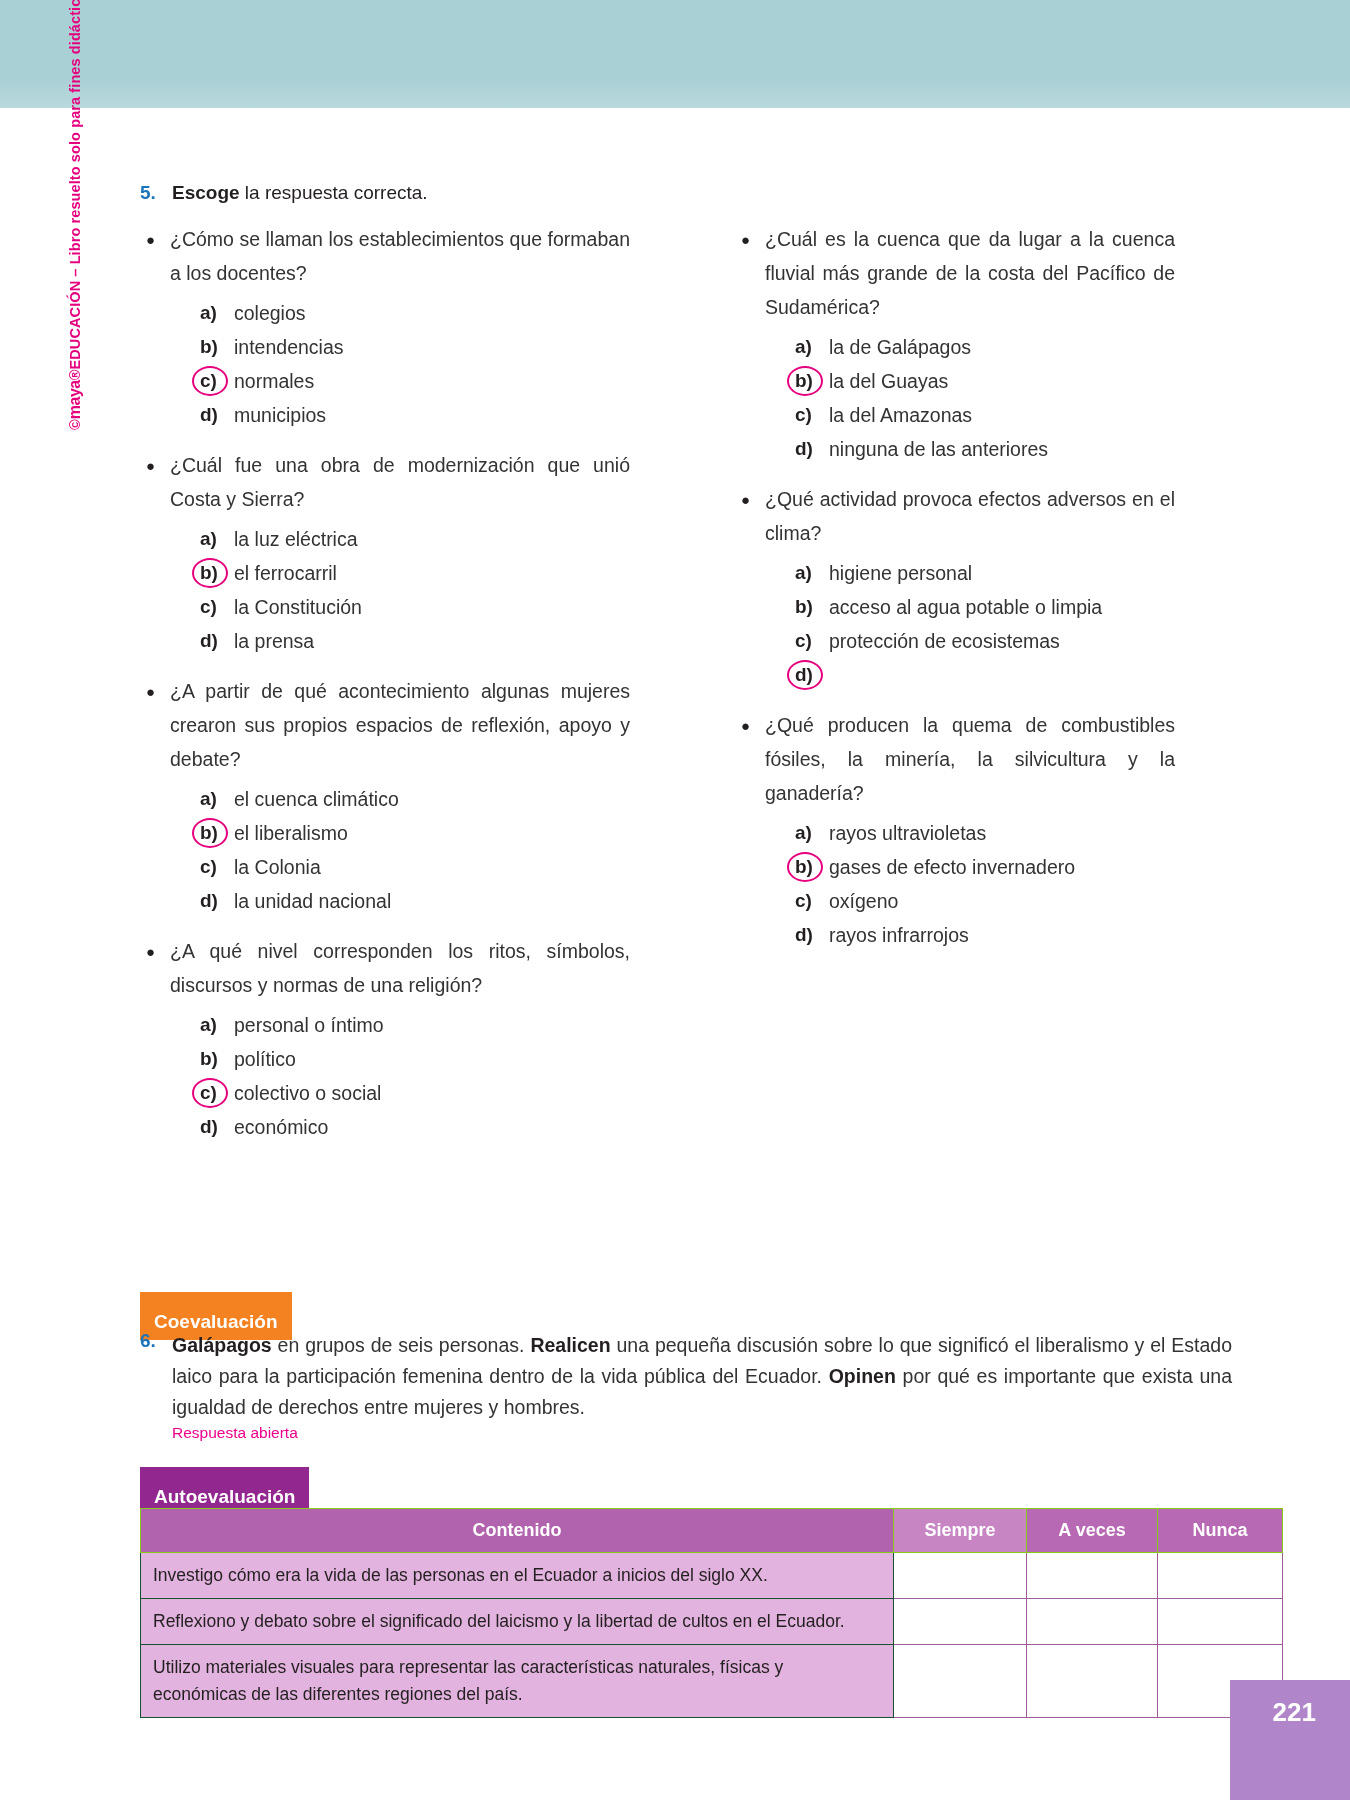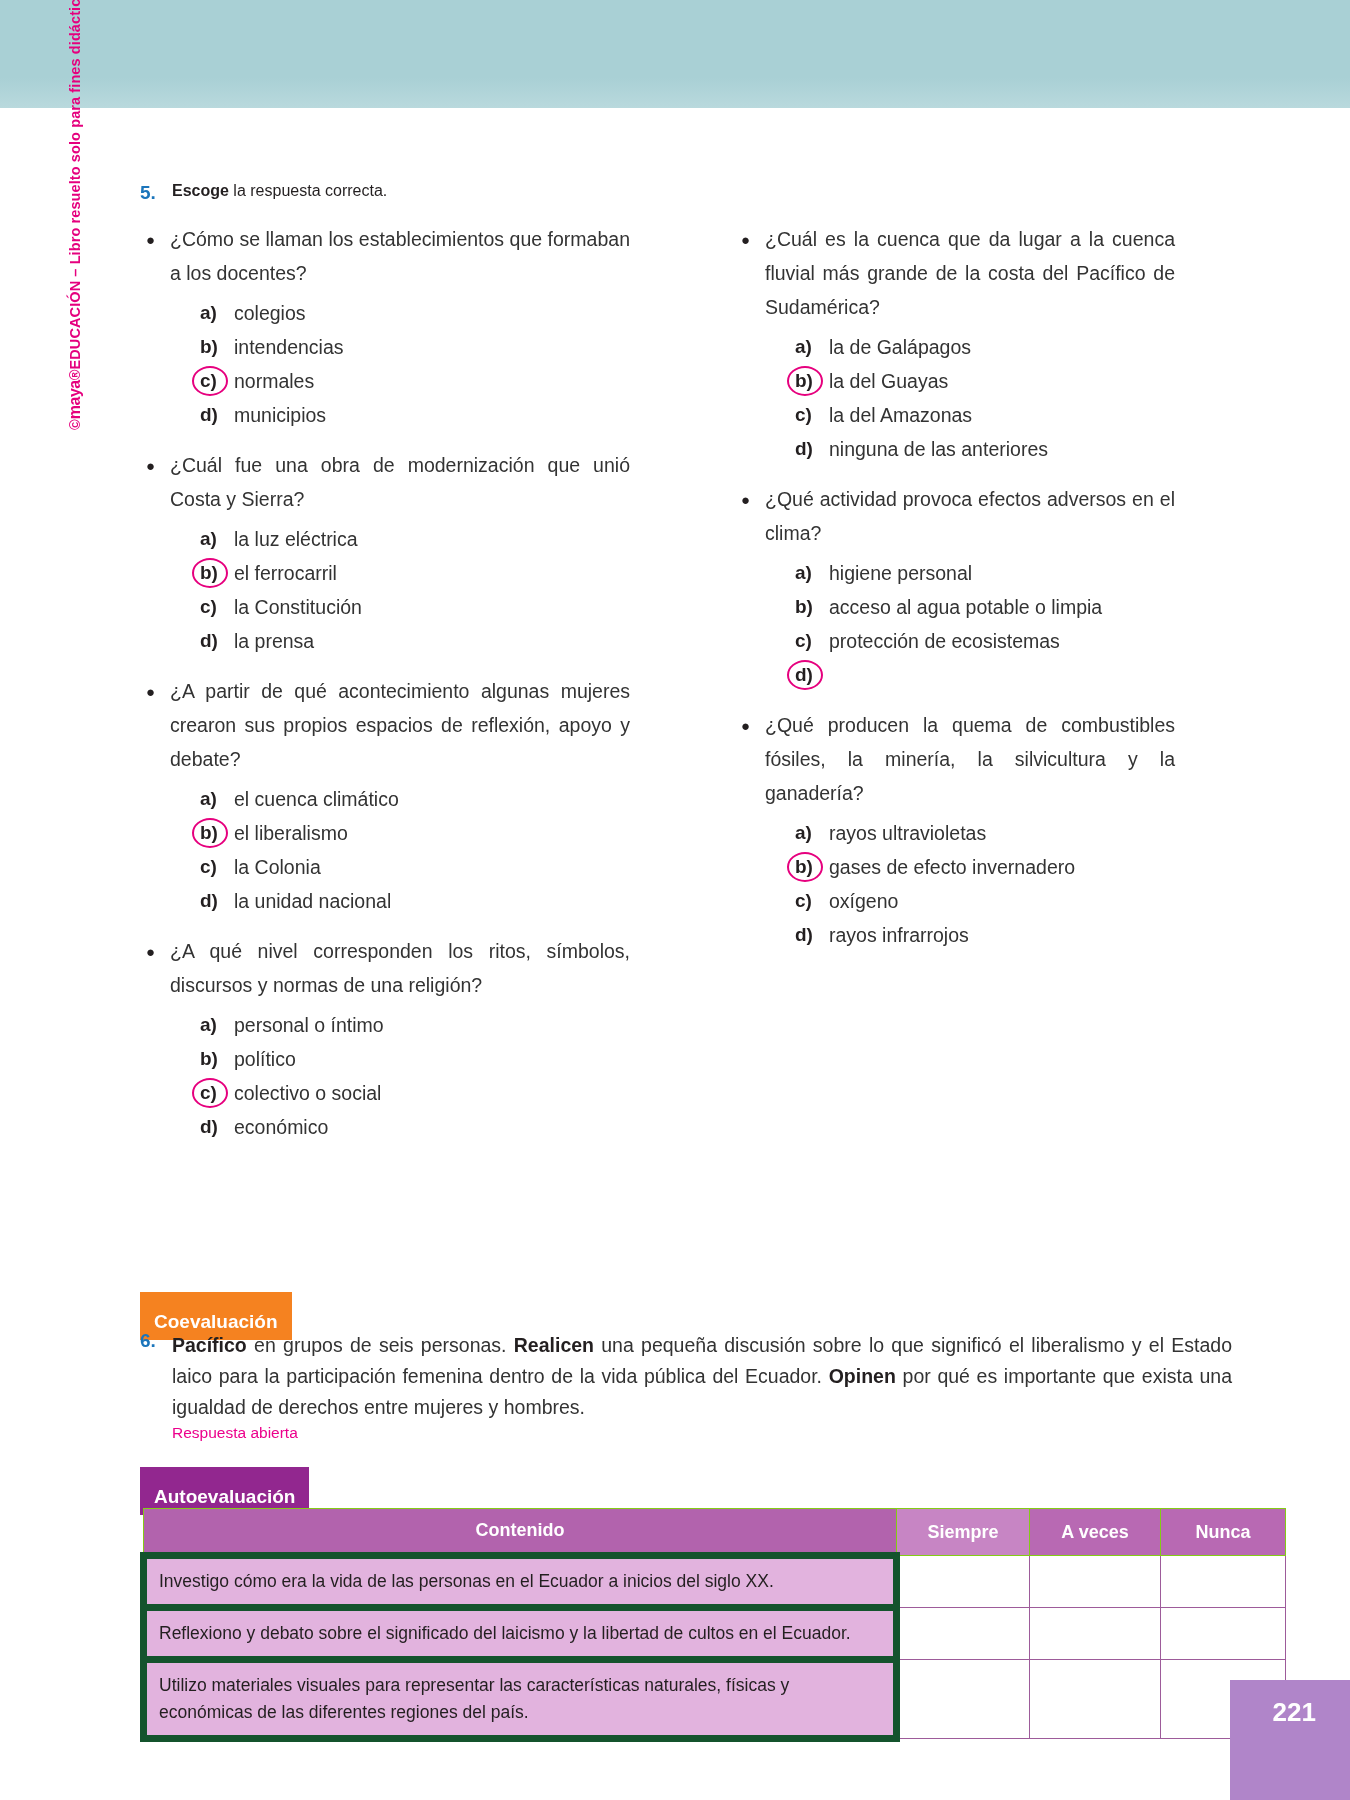--- a/index.html
+++ b/index.html
@@ -48,21 +48,21 @@
   .content{position:absolute;left:0;top:0;width:1350px;height:1800px;}
 
   .ex-num{
     position:absolute;
     font-weight:bold;
     font-size:19px;
     color:#1b75bb;
   }
   .ex-lead{
     position:absolute;
-    font-size:16px;
+    font-size:19px;
     color:#231f20;
   }
   .ex-lead b{font-weight:bold;color:#231f20;}
 
   .col{position:absolute;}
   .col-left{left:140px;top:182px;width:490px;}
   .col-right{left:735px;top:182px;width:440px;}
 
   .q-block{margin-bottom:16px;}
   .q-row{
@@ -164,21 +164,21 @@
     font-size:18px;
     padding:11px 6px;
     border:1px solid #84cc16;
     text-align:center;
   }
   table.autoeval th.contenido{background:#b263ad;}
   table.autoeval th.siempre{background:#c785c4;}
   table.autoeval th.aveces{background:#b869b3;}
   table.autoeval th.nunca{background:#b869b3;}
   table.autoeval td{
-    border:7px solid #14532d;
+    border:1px solid #14532d;
     font-size:17.5px;
     line-height:27px;
     color:#231f20;
     padding:9px 12px;
     vertical-align:top;
   }
   table.autoeval td.row-shaded{background:#e2b3de;}
   table.autoeval td.mark{background:#ffffff;border:1px solid #9d5b9a;}
 
   
@@ -385,21 +385,21 @@
               <div class="opt-text">rayos infrarrojos</div>
             </div>
           </div>
         </div>
       </div>
 
     <div class="chip chip-coev">Coevaluación</div>
 
     <div class="item6-num">6.</div>
     <div class="item6-text">
-      <b>Pacífico</b><span> en grupos de seis personas. </span><b>Realicen</b><span> una pequeña discusión sobre lo que significó el liberalismo y el Estado laico para la participación femenina dentro de la vida pública del Ecuador. </span><b>Opinen</b><span> por qué es importante que exista una igualdad de derechos entre mujeres y hombres.</span>
+      <b>Galápagos</b><span> en grupos de seis personas. </span><b>Realicen</b><span> una pequeña discusión sobre lo que significó el liberalismo y el Estado laico para la participación femenina dentro de la vida pública del Ecuador. </span><b>Opinen</b><span> por qué es importante que exista una igualdad de derechos entre mujeres y hombres.</span>
     </div>
     <div class="answer-open">Respuesta abierta</div>
 
     <div class="chip chip-auto">Autoevaluación</div>
 
     <table class="autoeval">
       <thead>
         <tr>
           <th class="contenido" style="width:740px;">Contenido</th>
           <th class="siempre" style="width:120px;">Siempre</th>

